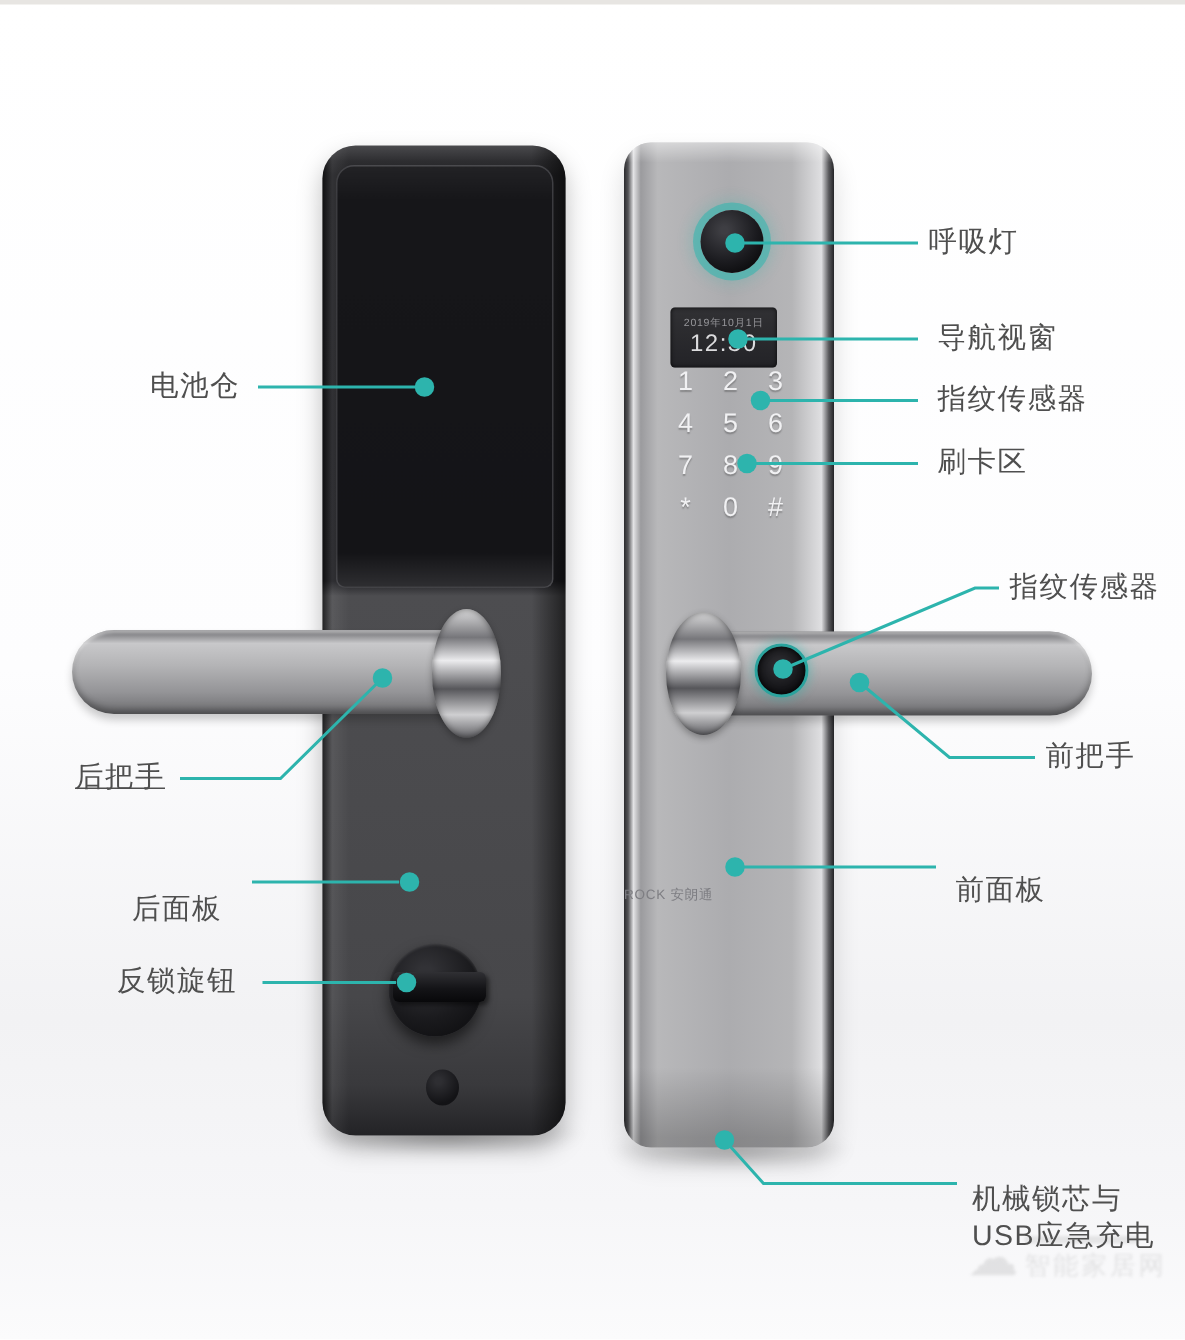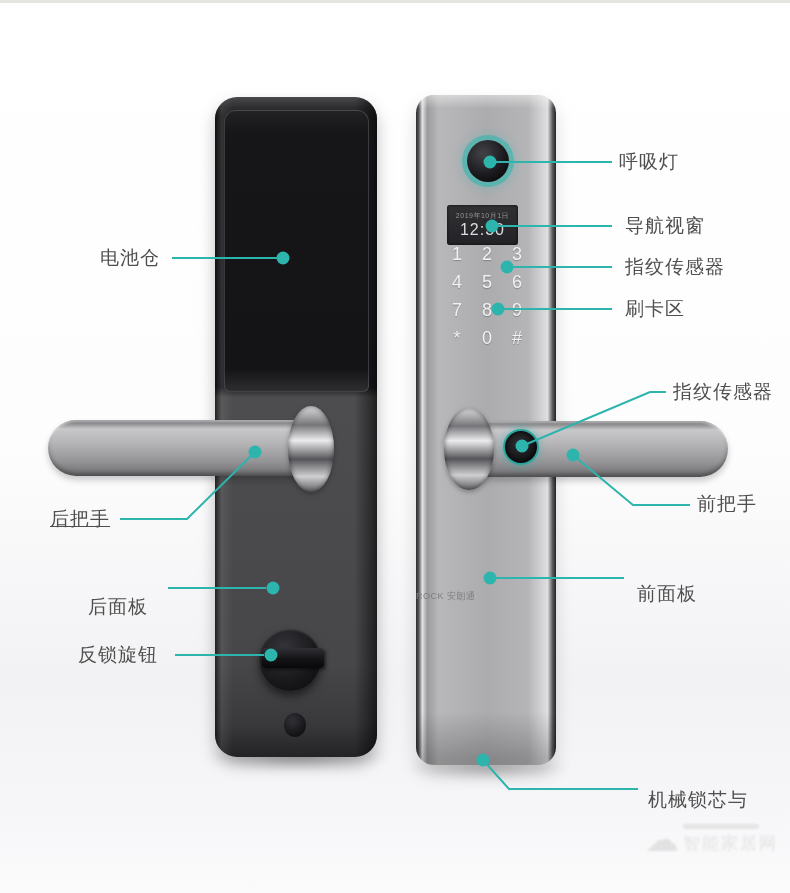--- a/index.html
+++ b/index.html
@@ -196,20 +196,21 @@
   <div class="abs label" style="left:78px;top:644px;">反锁旋钮</div>
   <div class="abs label" style="left:619px;top:151px;">呼吸灯</div>
   <div class="abs label" style="left:625px;top:215px;">导航视窗</div>
   <div class="abs label" style="left:625px;top:256px;">指纹传感器</div>
   <div class="abs label" style="left:625px;top:298px;">刷卡区</div>
   <div class="abs label" style="left:673px;top:381px;">指纹传感器</div>
   <div class="abs label" style="left:697px;top:494px;font-family:Liberation Mono, monospace;">前把手</div>
   <div class="abs label" style="left:637px;top:567px;margin-top:16px;">前面板</div>
   <div class="abs label label-2line" style="left:648px;top:767px;margin-top:20px;">
     <div>机械锁芯与</div>
+    <div>USB应急充电</div>
   </div>
 
   <div class="abs watermark">
     <span class="cloud">☁</span>
     <span class="wm-text">
       <span class="wm-bar"></span>
       <span class="wm-cn">智能家居网</span>
     </span>
   </div>
 

